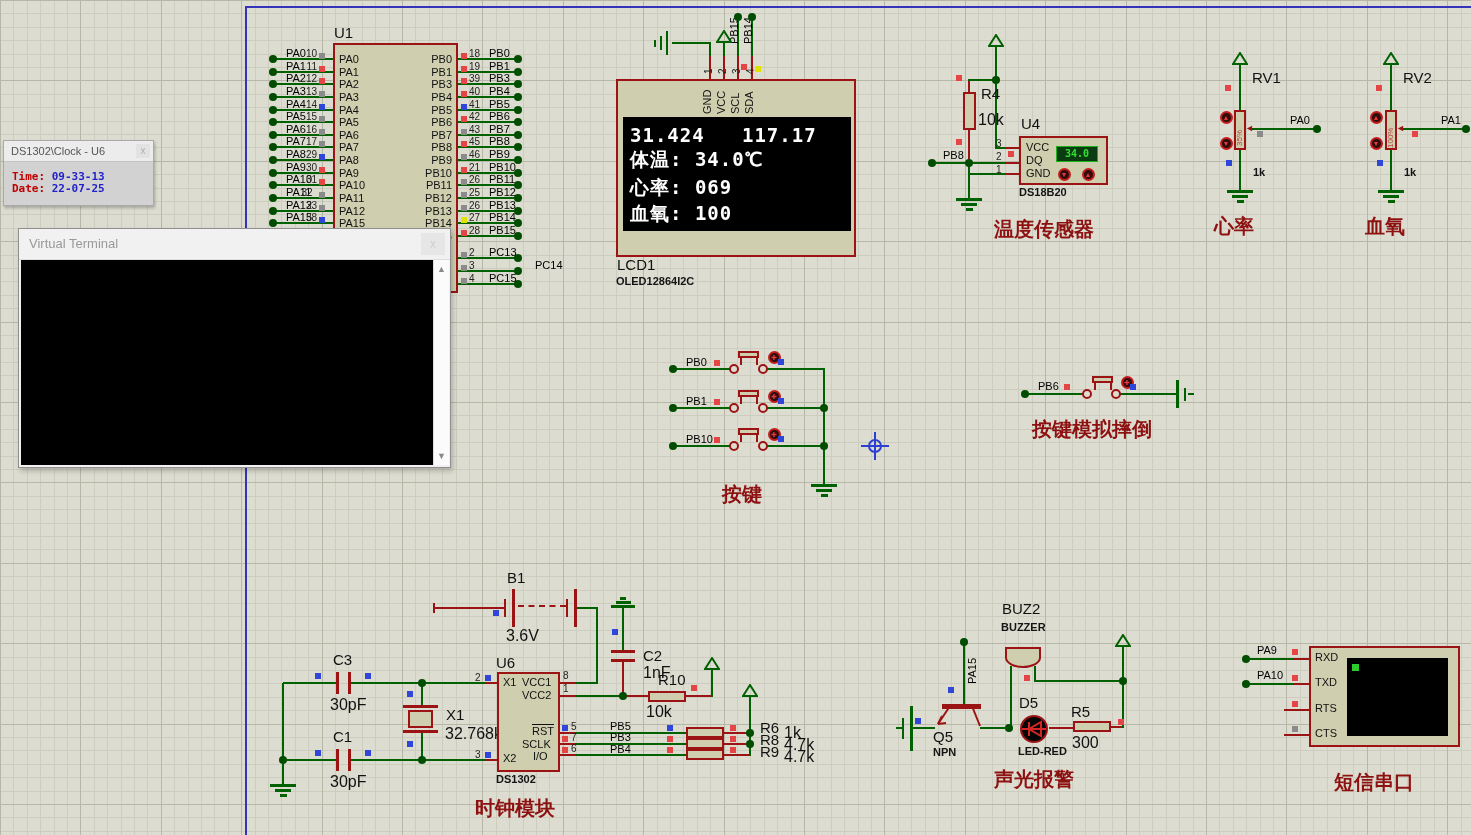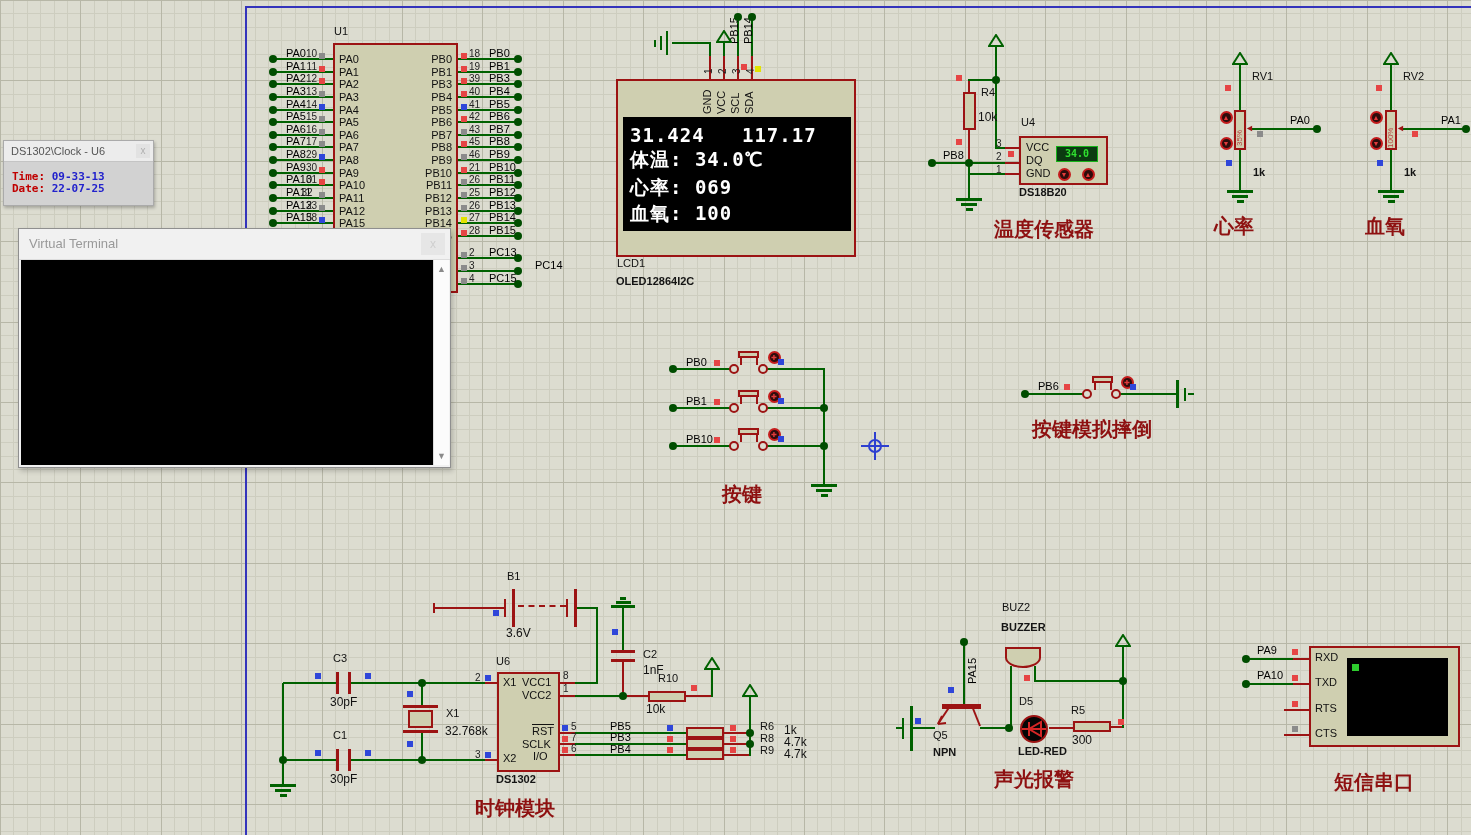--- a/index.html
+++ b/index.html
@@ -20,22 +20,22 @@
   .dash{position:absolute;border-top:2px dashed #9c1313}
   .dot{position:absolute;width:8px;height:8px;border-radius:50%;background:#004d00}
   .sq{position:absolute;width:6px;height:6px}
   .chip{position:absolute;border:2px solid #9c1313;background:#cfcfb0;box-sizing:border-box}
   .screen{position:absolute;background:#000}
   .contact{position:absolute;width:10px;height:10px;border:2px solid #9c1313;border-radius:50%;background:#dcdcd0;box-sizing:border-box}
   .actu{position:absolute;width:13px;height:13px;border:2px solid #c41c1c;border-radius:50%;background:#2e0d0c;box-sizing:border-box;color:#e23b3b;font-size:7px;line-height:9px;text-align:center;cursor:pointer}
   .wiper{position:absolute;color:#9c1313;font-size:9px;line-height:9px}
   .svgbox{position:absolute}
   .lbl{position:absolute;white-space:pre;color:#111;line-height:1.1}
-  .ref{font-size:11px}
-  .val{font-size:12px}
+  .ref{font-size:15px}
+  .val{font-size:16px}
   .valb{font-size:11px;font-weight:bold;color:#141414}
   .int{font-size:11px}
   .pin{font-size:10px;color:#222}
   .net{font-size:11px;color:#000}
   .cn{font-size:20px;font-weight:bold;color:#8e1111}
   .pct{font-size:8px;color:#bb4040}
   .rot{transform:rotate(-90deg);transform-origin:left top}
   .ovl{text-decoration:overline}
   .ra{text-align:right}
   .seg{position:absolute;background:#0b3b10;border:1px solid #18b418;color:#2fe02f;

